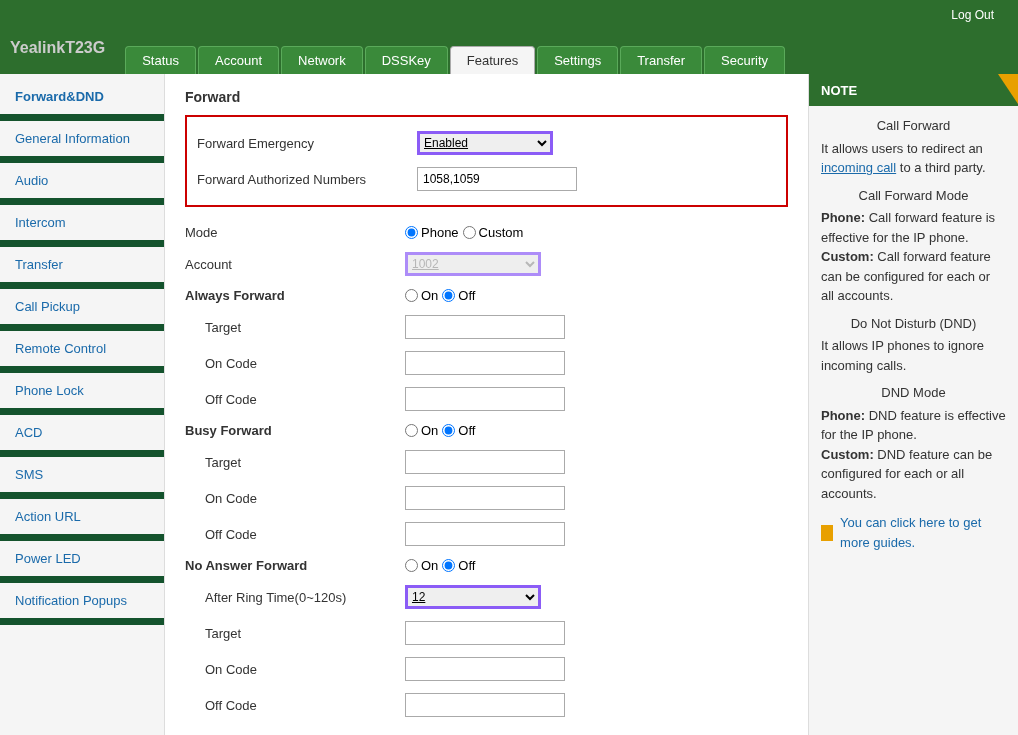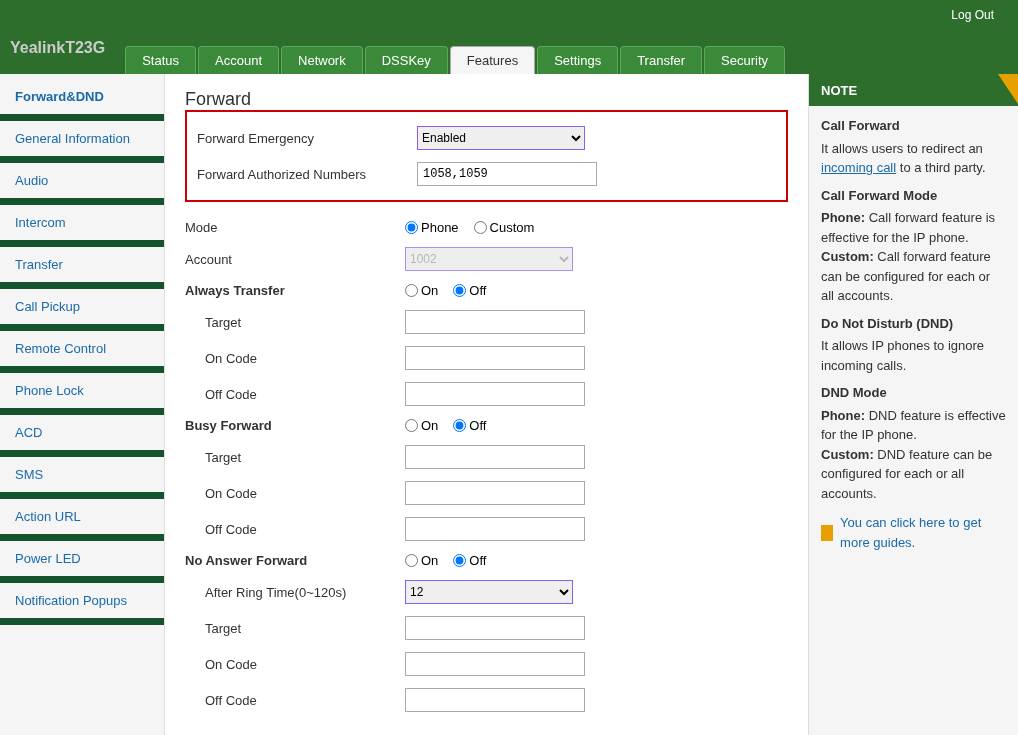--- a/index.html
+++ b/index.html
@@ -84,22 +84,23 @@
 
     
     .content {
       flex: 1;
       padding: 15px 20px;
       background: #fff;
       overflow-y: auto;
     }
 
     .section-title {
-      font-weight: normal;
-      font-size: 18px;
+      font-weight: bold;
+      font-size: 14px;
+      margin-bottom: 10px;
       color: #333;
     }
 
     
     .highlighted-box {
       border: 2px solid #cc0000;
       padding: 8px 10px;
       margin-bottom: 12px;
     }
 
@@ -109,35 +110,35 @@
       padding: 6px 0;
     }
     .form-label {
       width: 220px;
       color: #333;
       font-size: 13px;
     }
     .form-label.indented { padding-left: 20px; }
 
     .form-input {
-      width: 180px;
+      width: 160px;
       height: 24px;
       border: 1px solid #aaa;
       padding: 2px 5px;
       font-size: 12px;
-      font-family: Liberation Mono, monospace;
     }
     .form-select {
-      width: 168px;
+      width: 136px;
       height: 24px;
-      border: 1px solid #8b5cf6;
+      border: 3px solid #8b5cf6;
       font-size: 12px;
-    }
-
-    .radio-group { display: flex; align-items: center; gap: 15px; }
+      text-decoration: underline;
+    }
+
+    .radio-group { display: flex; align-items: center; gap: 4px; }
     .radio-group label { display: flex; align-items: center; gap: 3px; cursor: pointer; }
 
     
     .note-panel {
       width: 210px;
       background: #f5f5f5;
       border-left: 1px solid #ddd;
       padding: 0;
     }
     .note-header {
@@ -158,24 +159,25 @@
       border-top: 30px solid #e8a000;
       border-left: 20px solid transparent;
     }
     .note-body {
       padding: 10px 12px;
       font-size: 12px;
       line-height: 1.5;
       color: #333;
     }
     .note-body .note-section-title {
-      font-weight: bold;
+      font-weight: normal;
       margin-top: 8px;
       margin-bottom: 3px;
       color: #333;
+      text-align: center;
     }
     .note-body .note-section-title:first-child { margin-top: 0; }
     .note-body a { color: #1a6aaa; }
     .note-body .guide-link {
       display: flex;
       align-items: center;
       gap: 7px;
       margin-top: 10px;
       color: #1a6aaa;
       cursor: pointer;
@@ -290,21 +292,21 @@
     </div>
 
     <div class="form-row">
       <div class="form-label">Account</div>
       <select class="form-select" disabled="">
         <option>1002</option>
       </select>
     </div>
 
     <div class="form-row">
-      <div class="form-label" style="font-weight:bold;">Always Transfer</div>
+      <div class="form-label" style="font-weight:bold;">Always Forward</div>
       <div class="radio-group">
         <label>
           <input type="radio" name="always_forward" style="">
           <span>On</span>
         </label>
         <label>
           <input type="radio" name="always_forward" checked="" style="">
           <span>Off</span>
         </label>
       </div>

